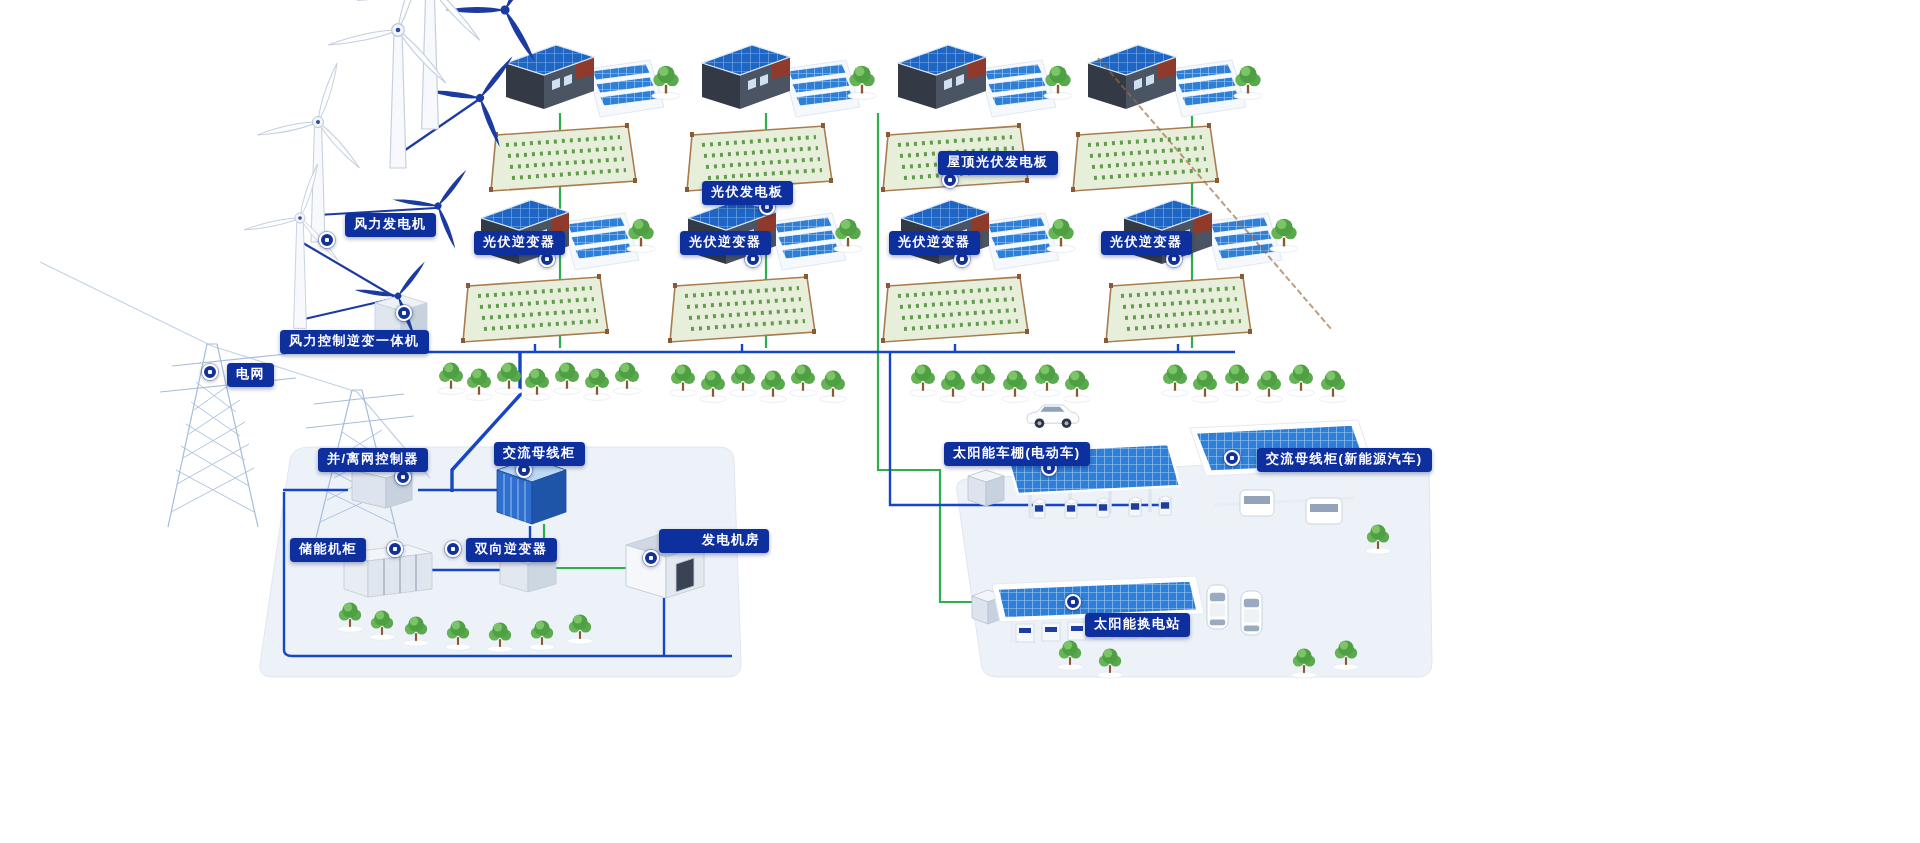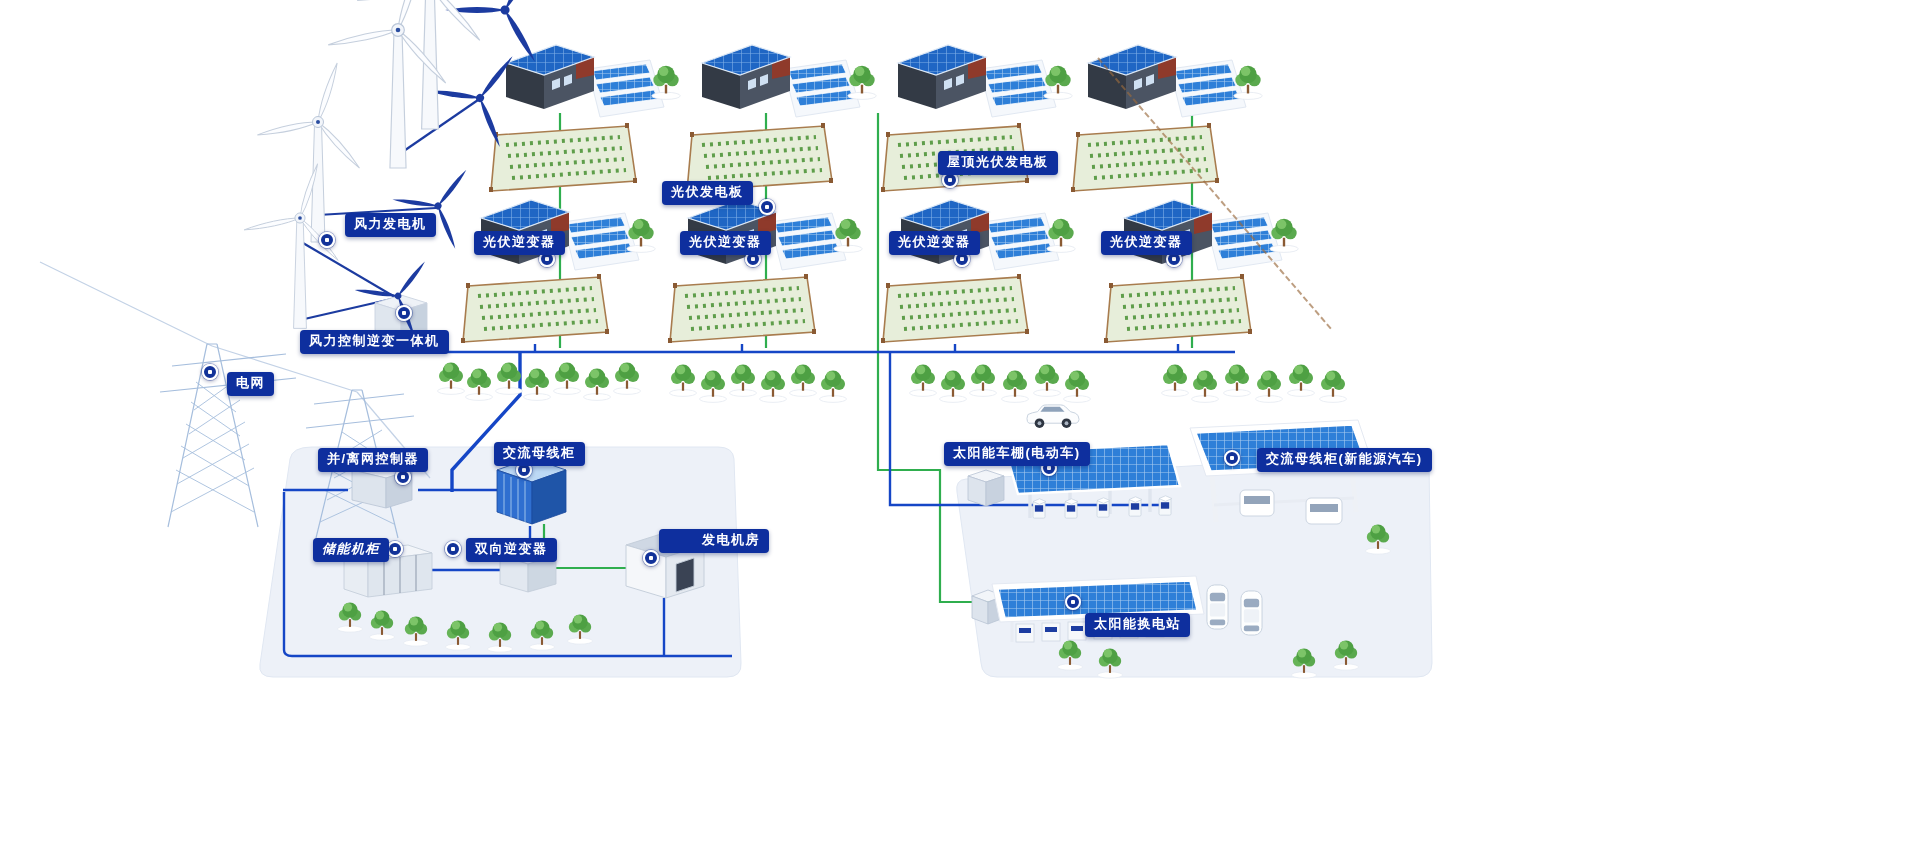--- a/index.html
+++ b/index.html
@@ -380,39 +380,39 @@
     <use href="#turbineG" transform="translate(300,218) scale(0.92)"></use>
   </g>
 </svg>
 
 <div id="labels-layer">
       <div class="label-dot" style="left: 319px; top: 232px;"></div>
       <div class="label-badge" style="left: 345px; top: 213px;">风力发电机</div>
       <div class="label-dot" style="left: 942px; top: 172px;"></div>
       <div class="label-badge" style="left: 938px; top: 151px;">屋顶光伏发电板</div>
       <div class="label-dot" style="left: 759px; top: 199px;"></div>
-      <div class="label-badge" style="left: 662px; top: 181px;">光伏发电板</div>
+      <div class="label-badge" style="left: 702px; top: 181px;">光伏发电板</div>
       <div class="label-dot" style="left: 539px; top: 251px;"></div>
       <div class="label-badge" style="left: 474px; top: 231px;">光伏逆变器</div>
       <div class="label-dot" style="left: 745px; top: 251px;"></div>
       <div class="label-badge" style="left: 680px; top: 231px;">光伏逆变器</div>
       <div class="label-dot" style="left: 954px; top: 251px;"></div>
       <div class="label-badge" style="left: 889px; top: 231px;">光伏逆变器</div>
       <div class="label-dot" style="left: 1166px; top: 251px;"></div>
       <div class="label-badge" style="left: 1101px; top: 231px;">光伏逆变器</div>
       <div class="label-dot" style="left: 396px; top: 305px;"></div>
-      <div class="label-badge" style="left: 300px; top: 330px;">风力控制逆变一体机</div>
+      <div class="label-badge" style="left: 280px; top: 330px;">风力控制逆变一体机</div>
       <div class="label-dot" style="left: 202px; top: 364px;"></div>
-      <div class="label-badge" style="left: 227px; top: 363px; margin-top: 9px;">电网</div>
+      <div class="label-badge" style="left: 227px; top: 363px;">电网</div>
       <div class="label-dot" style="left: 395px; top: 469px;"></div>
       <div class="label-badge" style="left: 318px; top: 448px;">并/离网控制器</div>
       <div class="label-dot" style="left: 516px; top: 462px;"></div>
       <div class="label-badge" style="left: 494px; top: 442px;">交流母线柜</div>
       <div class="label-dot" style="left: 387px; top: 541px;"></div>
-      <div class="label-badge" style="left: 313px; top: 538px; font-style: italic;">储能机柜</div>
+      <div class="label-badge" style="left: 290px; top: 538px;">储能机柜</div>
       <div class="label-dot" style="left: 445px; top: 541px;"></div>
       <div class="label-badge" style="left: 466px; top: 538px;">双向逆变器</div>
       <div class="label-dot" style="left: 643px; top: 550px;"></div>
       <div class="label-badge" style="left: 659px; top: 529px; padding-left: 43px;">发电机房</div>
       <div class="label-dot" style="left: 1041px; top: 460px;"></div>
       <div class="label-badge" style="left: 944px; top: 442px;">太阳能车棚(电动车)</div>
       <div class="label-dot" style="left: 1224px; top: 450px;"></div>
       <div class="label-badge" style="left: 1257px; top: 448px;">交流母线柜(新能源汽车)</div>
       <div class="label-dot" style="left: 1065px; top: 594px;"></div>
       <div class="label-badge" style="left: 1085px; top: 593px; margin-top: 20px;">太阳能换电站</div>

